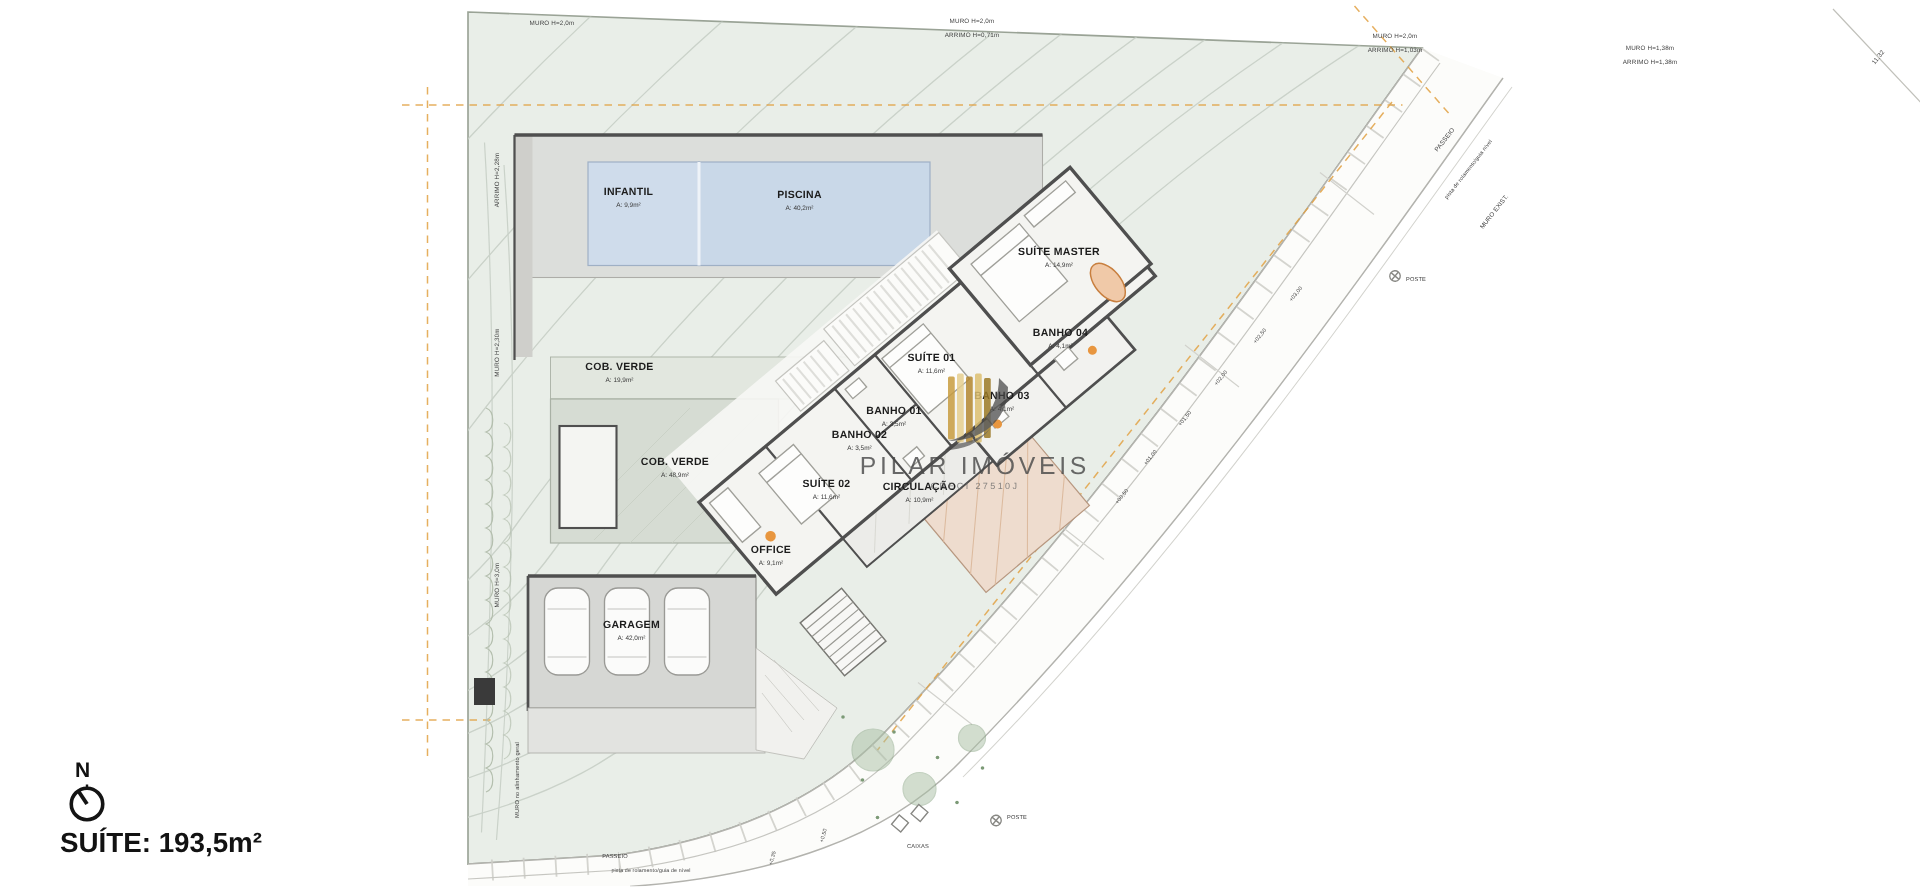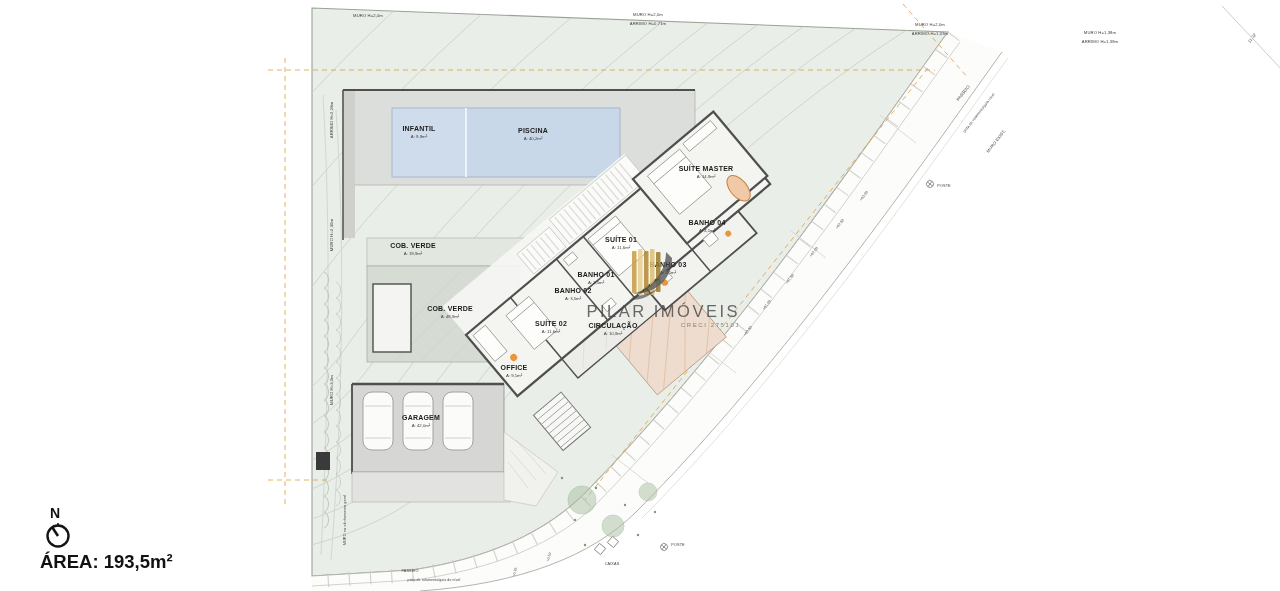--- a/index.html
+++ b/index.html
@@ -7,21 +7,21 @@
          font-family:"Liberation Sans",sans-serif;}
   #plan-svg{position:absolute;left:0;top:0;}
   #labels{position:absolute;left:0;top:0;width:1280px;height:591px;pointer-events:none;}
   .room{position:absolute;transform:translate(-50%,-50%);text-align:center;color:#1c1c1c;
         line-height:1.25;white-space:nowrap;}
   .room b{display:block;font-size:7px;font-weight:bold;letter-spacing:.2px;}
   .room i{display:block;font-style:normal;font-size:4.3px;color:#3a3a3a;}
   .anno{position:absolute;transform:translate(-50%,-50%);white-space:nowrap;color:#424242;
         letter-spacing:.1px;}
   
-  #watermark{position:absolute;left:560px;top:248px;width:180px;text-align:right;opacity:.92;}
+  #watermark{position:absolute;left:560px;top:248px;width:180px;text-align:center;opacity:.92;}
   #wm-logo{display:block;margin:0 auto;}
   #wm-name{font-size:16.5px;letter-spacing:2.5px;color:rgba(72,72,72,.88);margin-top:2px;}
   #wm-creci{font-size:6px;letter-spacing:1.6px;color:rgba(105,105,105,.85);margin-top:1px;}
   
   #compass{position:absolute;left:44px;top:505px;color:#111;}
   #compass .n{font-size:14px;font-weight:bold;margin-left:6px;}
   #area-label{position:absolute;left:40px;top:551px;font-size:18.5px;font-weight:bold;color:#121212;}
 </style>
 </head>
 <body>
@@ -303,15 +303,15 @@
 </div>
 
 <div id="compass">
   <div class="n">N</div>
   <svg width="30" height="30" viewBox="0 0 30 30">
     <circle cx="14" cy="15" r="10.5" fill="none" stroke="#141414" stroke-width="2.4"></circle>
     <line x1="14" y1="15" x2="8" y2="6" stroke="#141414" stroke-width="2.6"></line>
     <line x1="14" y1="2" x2="14" y2="5.5" stroke="#141414" stroke-width="1.6"></line>
   </svg>
 </div>
-<div id="area-label">ÁREA: 193,5m²</div>
+<div id="area-label">SUÍTE: 193,5m²</div>
 
 </div>
 
 </body></html>

